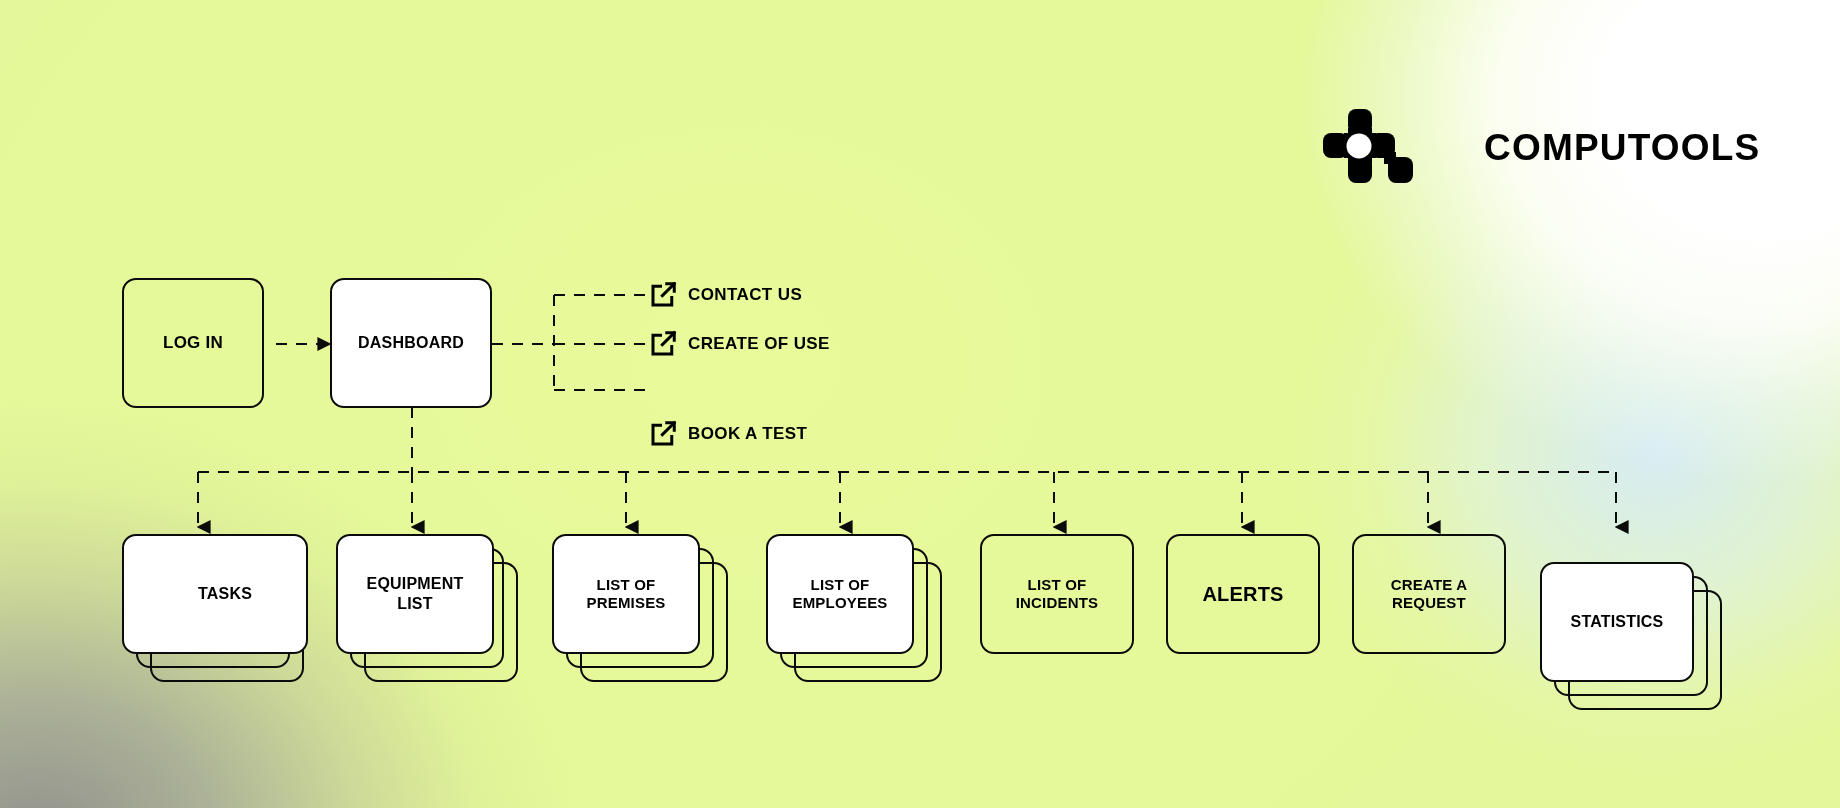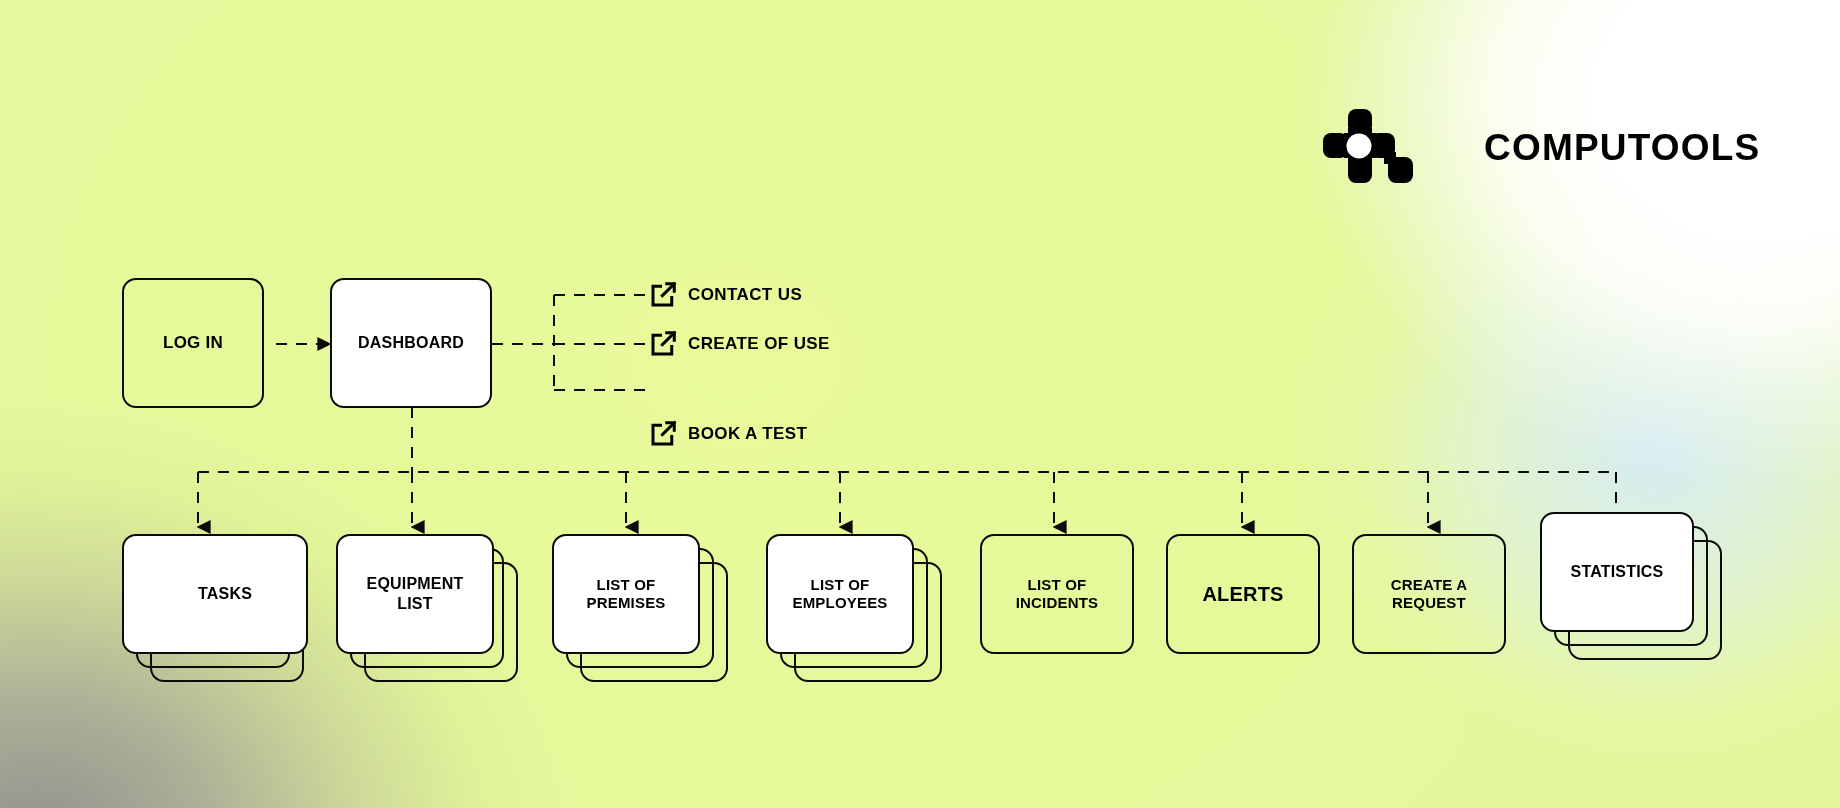--- a/index.html
+++ b/index.html
@@ -207,19 +207,19 @@
   </div>
 
   <div class="node ghost" style="left:980px; top:534px; width:154px; height:120px; font-size:15px; white-space:pre-line;">LIST OF
 INCIDENTS</div>
 
   <div class="node ghost" style="left:1166px; top:534px; width:154px; height:120px; font-size:20px;">ALERTS</div>
 
   <div class="node ghost" style="left:1352px; top:534px; width:154px; height:120px; font-size:15px; white-space:pre-line;">CREATE A
 REQUEST</div>
 
-  <div class="card-group" style="left:1540px; top:512px; width:130px; height:120px;">
+  <div class="card-group" style="left:1540px; top:562px; width:130px; height:120px;">
     <div class="stack-layer" style="left:28px; top:28px; width:154px; height:120px;"></div>
     <div class="stack-layer" style="left:14px; top:14px; width:154px; height:120px;"></div>
     <div class="node filled" style="position:absolute; width:154px; height:120px; font-size:16px;">STATISTICS</div>
   </div>
 
 </div>
 
 </body></html>

